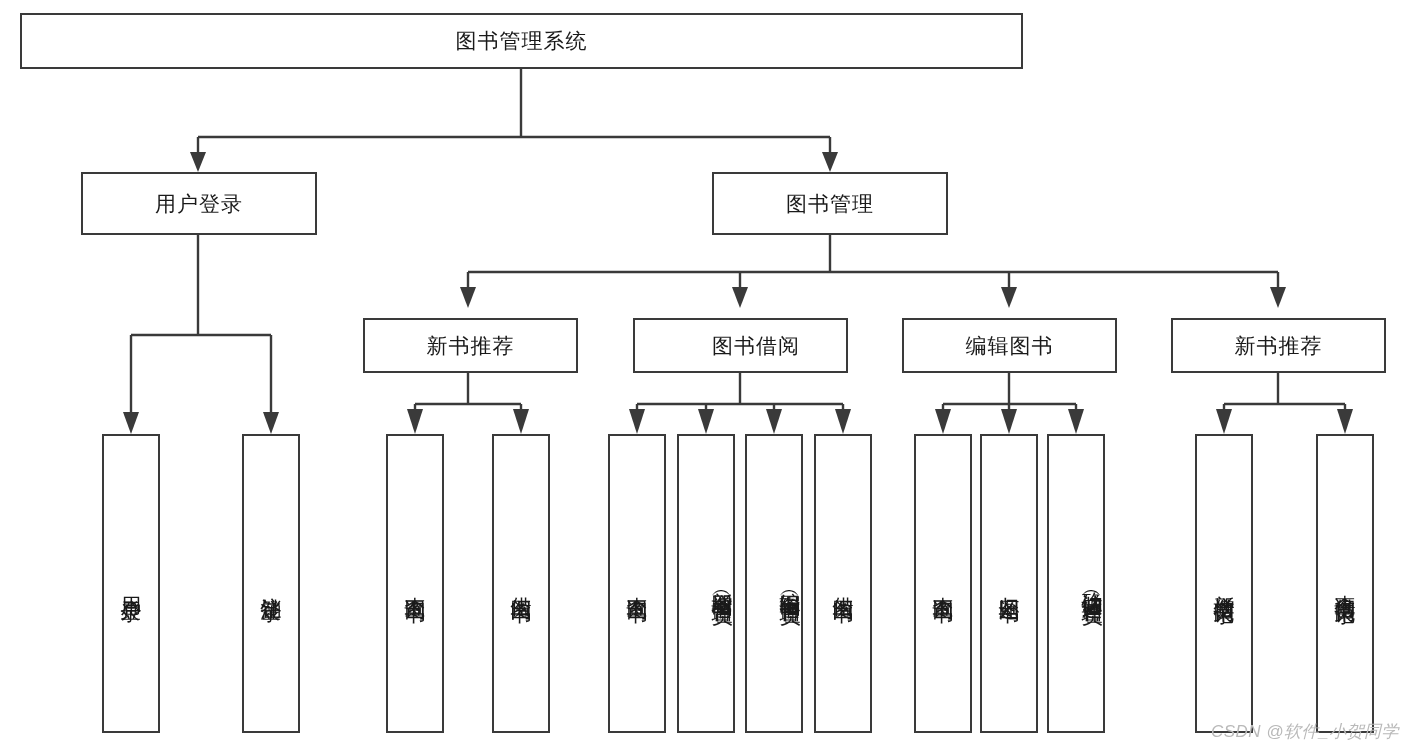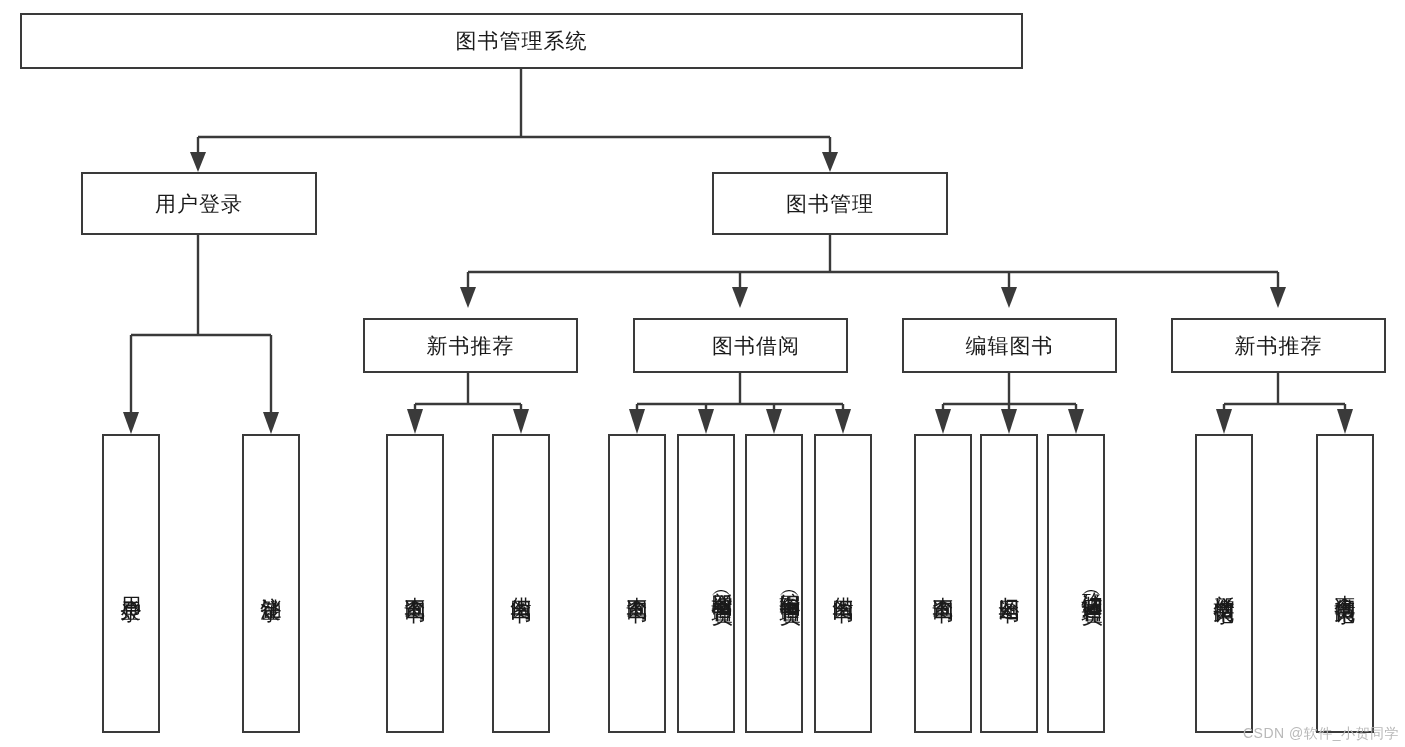--- a/index.html
+++ b/index.html
@@ -62,24 +62,25 @@
     stroke-width: 2.4;
     fill: none;
   }
   .arrow-head {
     fill: #3a3a3a;
   }
   #watermark {
     position: absolute;
     right: 6px;
     bottom: 4px;
-    font-size: 14px;
+    font-size: 17px;
     color: #b9b9b9;
     letter-spacing: 0.5px;
     white-space: nowrap;
+    font-style: italic;
   }
 </style>
 </head>
 <body>
 
 <div id="canvas">
 
   <svg id="edges" viewBox="0 0 1405 747">
     <defs></defs>
 

